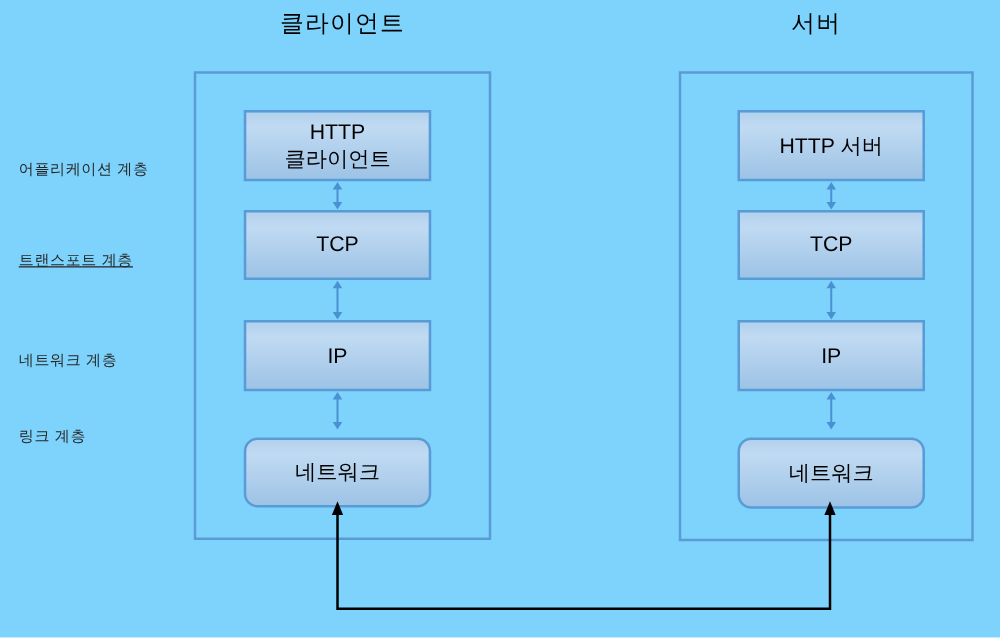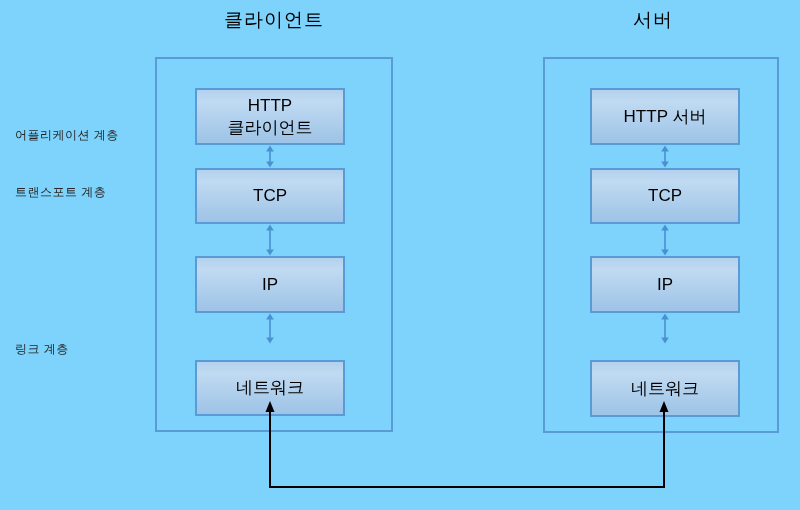--- a/index.html
+++ b/index.html
@@ -11,61 +11,62 @@
     position:absolute; top:8px; font-size:19px; line-height:24px;
     color:#000000; text-align:center; letter-spacing:1px;
   }
   .client-title { left:155px; width:238px; }
   .server-title { left:535px; width:236px; }
 
   .layer-label {
     position:absolute; left:15px; width:140px; font-size:12px;
     line-height:15px; color:#262626; letter-spacing:0.5px;
   }
-  .ll-1 { top:104px;margin-top:24px; } .ll-2 { top:185px; } .ll-3 { top:281px; } .ll-4 { top:342px; }
+  .ll-1 { top:104px;margin-top:24px; } .ll-2 { top:201px;text-decoration:underline; } .ll-3 { top:281px; } .ll-4 { top:342px; }
 
   .container {
     position:absolute; box-sizing:border-box;
     border:2px solid #5B9BD5; background:transparent;
   }
   .client-container { left:155px; top:57px; width:238px; height:375px; }
   .server-container { left:543px; top:57px; width:236px; height:376px; }
 
   .node {
     position:absolute; width:150px; box-sizing:border-box;
     border:2px solid #5B9BD5;
     background:linear-gradient(180deg,#B3D1ED 0%,#C0DAF2 22%,#9DC3E6 100%);
     display:flex; flex-direction:column; align-items:center; justify-content:center;
     font-size:17px; line-height:22px; color:#000000; text-align:center;
   }
   .c-col { left:195px; }
   .s-col { left:590px; }
   .row-1 { top:88px;  height:57px; }
   .row-2 { top:168px; height:56px; }
   .row-3 { top:256px; height:57px; }
-  .row-4 { top:360px; height:56px; }
+  .row-4 { top:350px; height:56px;border-radius:11px; }
   .s-col.row-4 { height:57px; }
 
   .varrow { position:absolute; display:block; }
   .c-ar { left:264px; }
   .s-ar { left:659px; }
   .ar-1 { top:145px; } .ar-2 { top:224px; } .ar-3 { top:313px; }
 
   .connector-layer { position:absolute; left:0; top:0; pointer-events:none; }
 </style>
 </head>
 <body>
 
 <div id="canvas">
 
   <div class="col-title client-title">클라이언트</div>
   <div class="col-title server-title">서버</div>
 
   <div class="layer-label ll-1">어플리케이션 계층</div>
   <div class="layer-label ll-2">트랜스포트 계층</div>
+  <div class="layer-label ll-3">네트워크 계층</div>
   <div class="layer-label ll-4">링크 계층</div>
 
   <div class="container client-container"></div>
   <div class="container server-container"></div>
 
   <div class="node c-col row-1">
     <div>HTTP</div>
     <div>클라이언트</div>
   </div>
   <div class="node c-col row-2">

